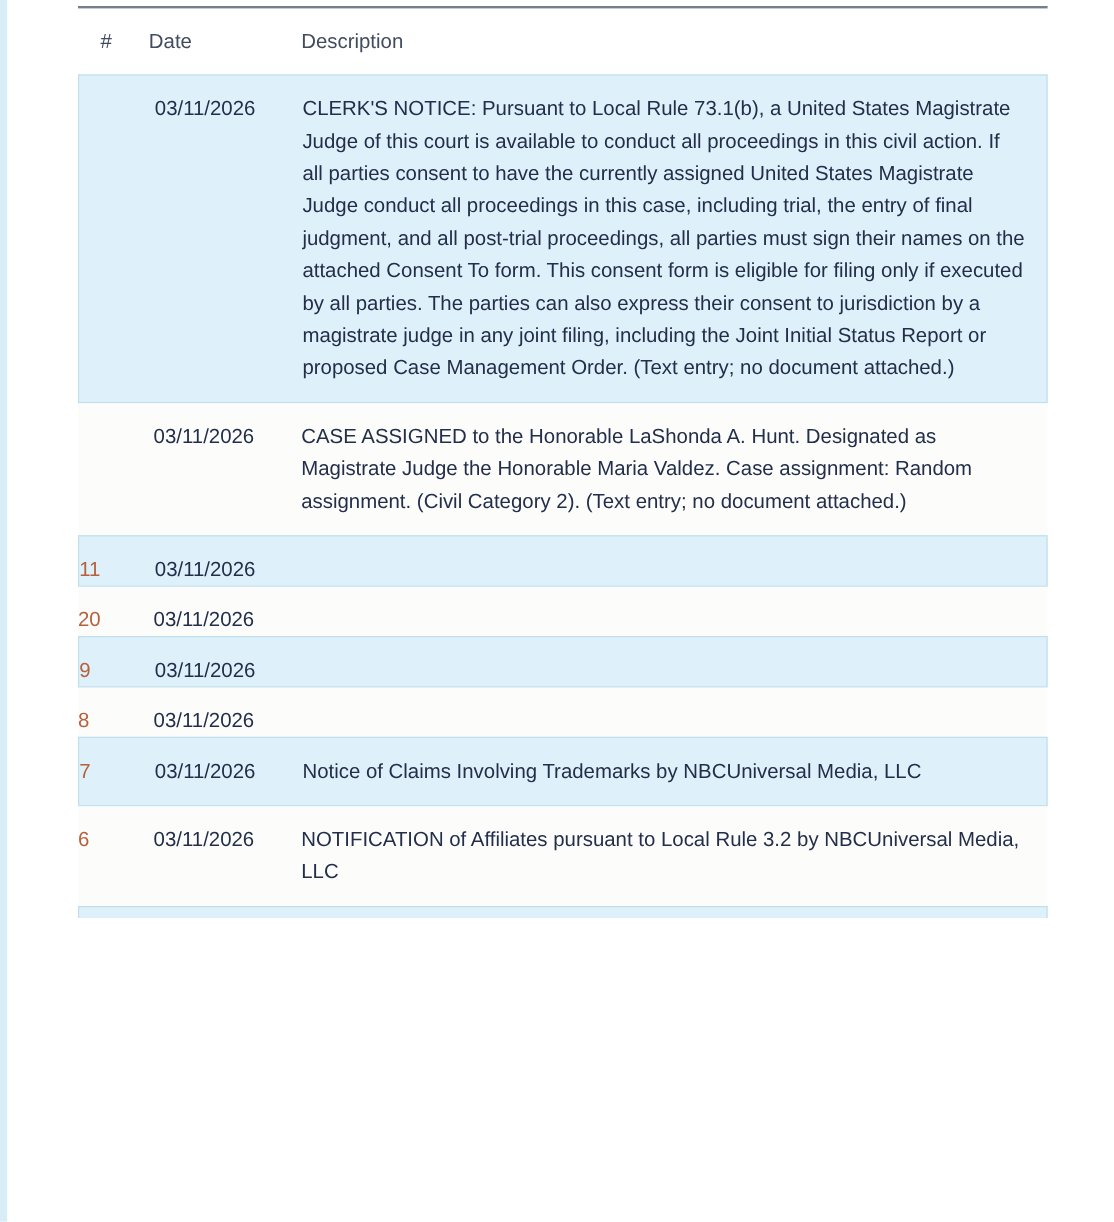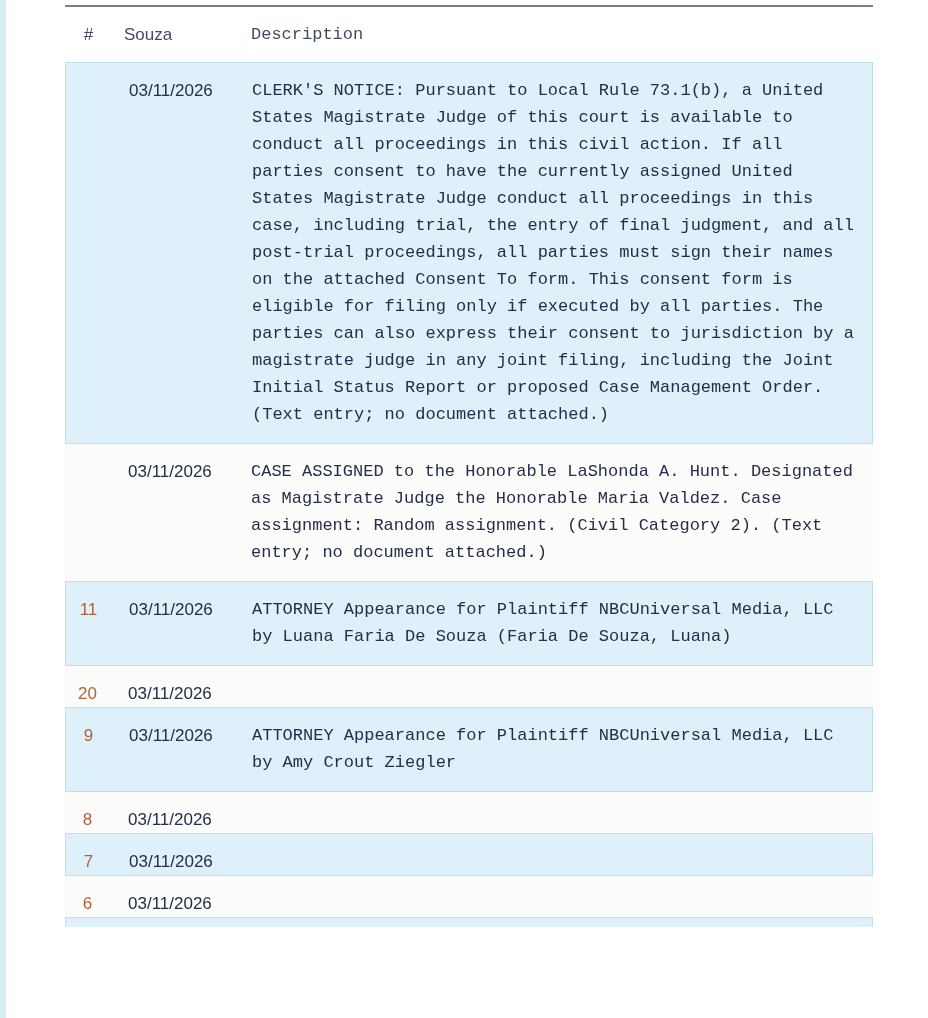--- a/index.html
+++ b/index.html
@@ -31,33 +31,32 @@
     align-items: start;
   }
   .header.row {
     height: 55px;
     align-items: center;
     color: #414c5e;
     font-size: 16.5px;
   }
   .cell { font-size: 17px; line-height: 27px; }
   .cell.num {
-    text-align: center;
+    text-align: left;
     padding: 14px 2px 0 0;
     font-weight: 400;
   }
   .header .cell.num { text-align: center; padding: 0; }
   .cell.date {
     padding: 14px 0 0 16px;
     white-space: nowrap;
   }
   .header .cell.date { padding: 0 0 0 12px; }
   .cell.desc {
     padding: 14px 18px 15px 10px;
-    font-family: Liberation Mono, monospace;
   }
   .header .cell.desc { padding: 0 0 0 10px; }
   .row.shaded {
     background: #def0f9;
     border: 1px solid #bfdfed;
   }
   .row.plain {
     background: #fcfcfa;
   }
   .num a {
@@ -74,63 +73,63 @@
 </style>
 </head>
 <body>
 
 <div class="left-strip"></div>
 
 <div class="table-wrap">
 
   <div class="header row">
     <div class="cell num">#</div>
-    <div class="cell date">Souza</div>
+    <div class="cell date">Date</div>
     <div class="cell desc">Description</div>
   </div>
 
   <div class="row shaded">
     <div class="cell num"><span></span></div>
     <div class="cell date">03/11/2026</div>
     <div class="cell desc">CLERK'S NOTICE: Pursuant to Local Rule 73.1(b), a United States Magistrate Judge of this court is available to conduct all proceedings in this civil action. If all parties consent to have the currently assigned United States Magistrate Judge conduct all proceedings in this case, including trial, the entry of final judgment, and all post-trial proceedings, all parties must sign their names on the attached Consent To form. This consent form is eligible for filing only if executed by all parties. The parties can also express their consent to jurisdiction by a magistrate judge in any joint filing, including the Joint Initial Status Report or proposed Case Management Order. (Text entry; no document attached.)</div>
   </div>
 
   <div class="row plain">
     <div class="cell num"><span></span></div>
     <div class="cell date">03/11/2026</div>
     <div class="cell desc">CASE ASSIGNED to the Honorable LaShonda A. Hunt. Designated as Magistrate Judge the Honorable Maria Valdez. Case assignment: Random assignment. (Civil Category 2). (Text entry; no document attached.)</div>
   </div>
 
   <div class="row shaded">
     <div class="cell num"><a>11</a></div>
     <div class="cell date">03/11/2026</div>
-    <div class="cell desc">ATTORNEY Appearance for Plaintiff NBCUniversal Media, LLC by Luana Faria De Souza (Faria De Souza, Luana)</div>
   </div>
 
   <div class="row plain">
     <div class="cell num"><a>20</a></div>
     <div class="cell date">03/11/2026</div>
   </div>
 
   <div class="row shaded">
     <div class="cell num"><a>9</a></div>
     <div class="cell date">03/11/2026</div>
-    <div class="cell desc">ATTORNEY Appearance for Plaintiff NBCUniversal Media, LLC by Amy Crout Ziegler</div>
   </div>
 
   <div class="row plain">
     <div class="cell num"><a>8</a></div>
     <div class="cell date">03/11/2026</div>
   </div>
 
   <div class="row shaded">
     <div class="cell num"><a>7</a></div>
     <div class="cell date">03/11/2026</div>
+    <div class="cell desc">Notice of Claims Involving Trademarks by NBCUniversal Media, LLC</div>
   </div>
 
   <div class="row plain">
     <div class="cell num"><a>6</a></div>
     <div class="cell date">03/11/2026</div>
+    <div class="cell desc">NOTIFICATION of Affiliates pursuant to Local Rule 3.2 by NBCUniversal Media, LLC</div>
   </div>
 
   <div class="peek-row"></div>
 
 </div>
 
 </body></html>

